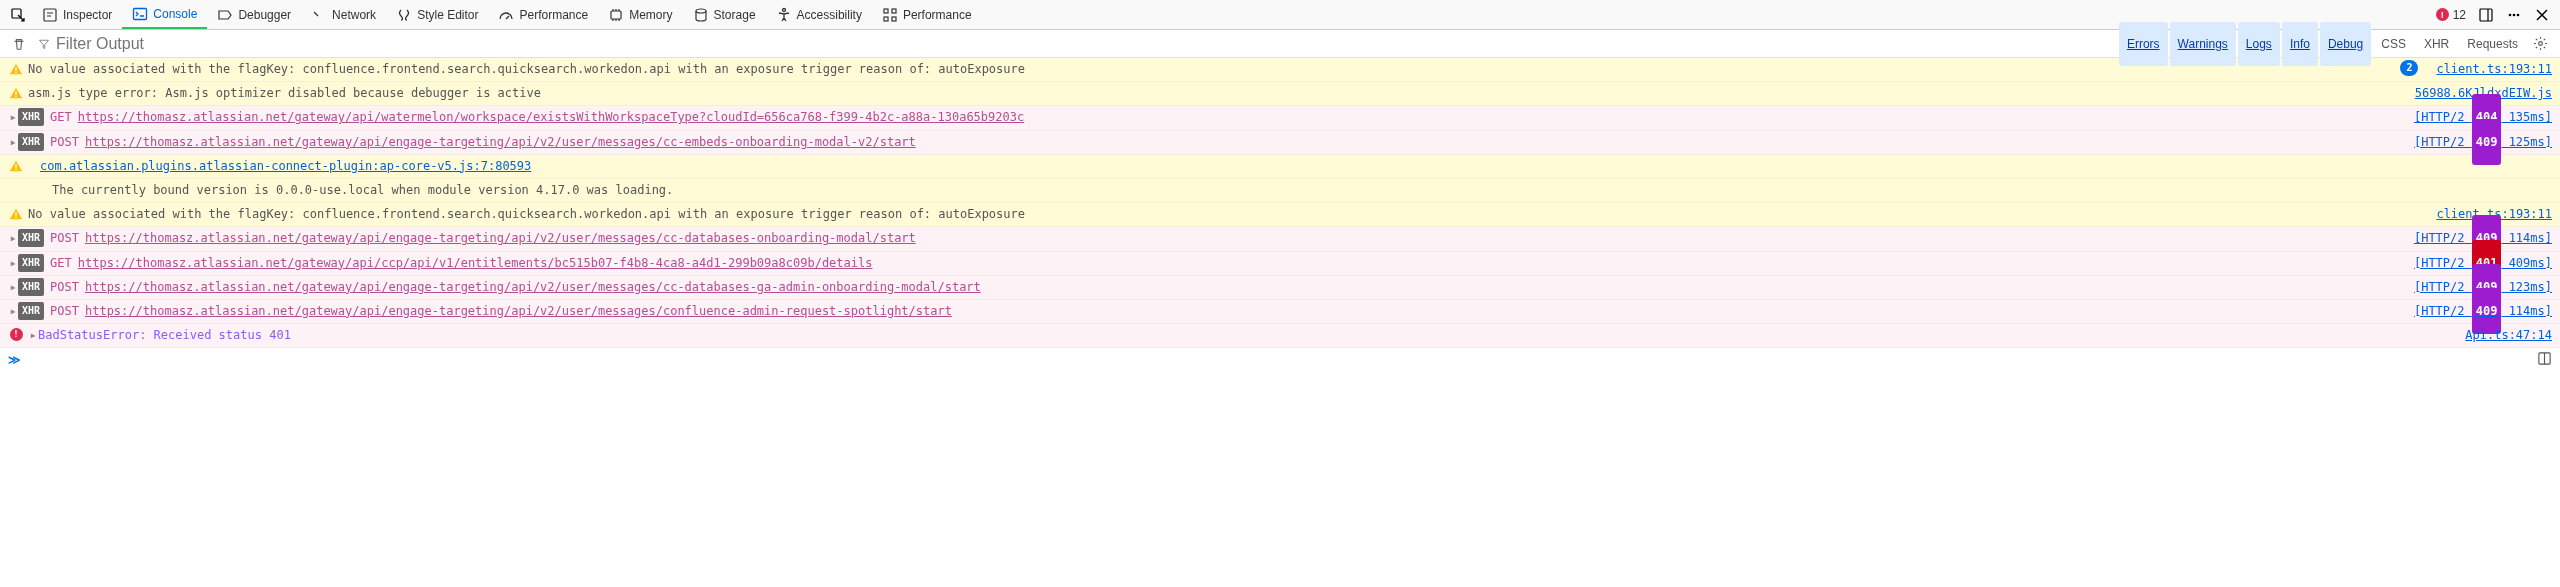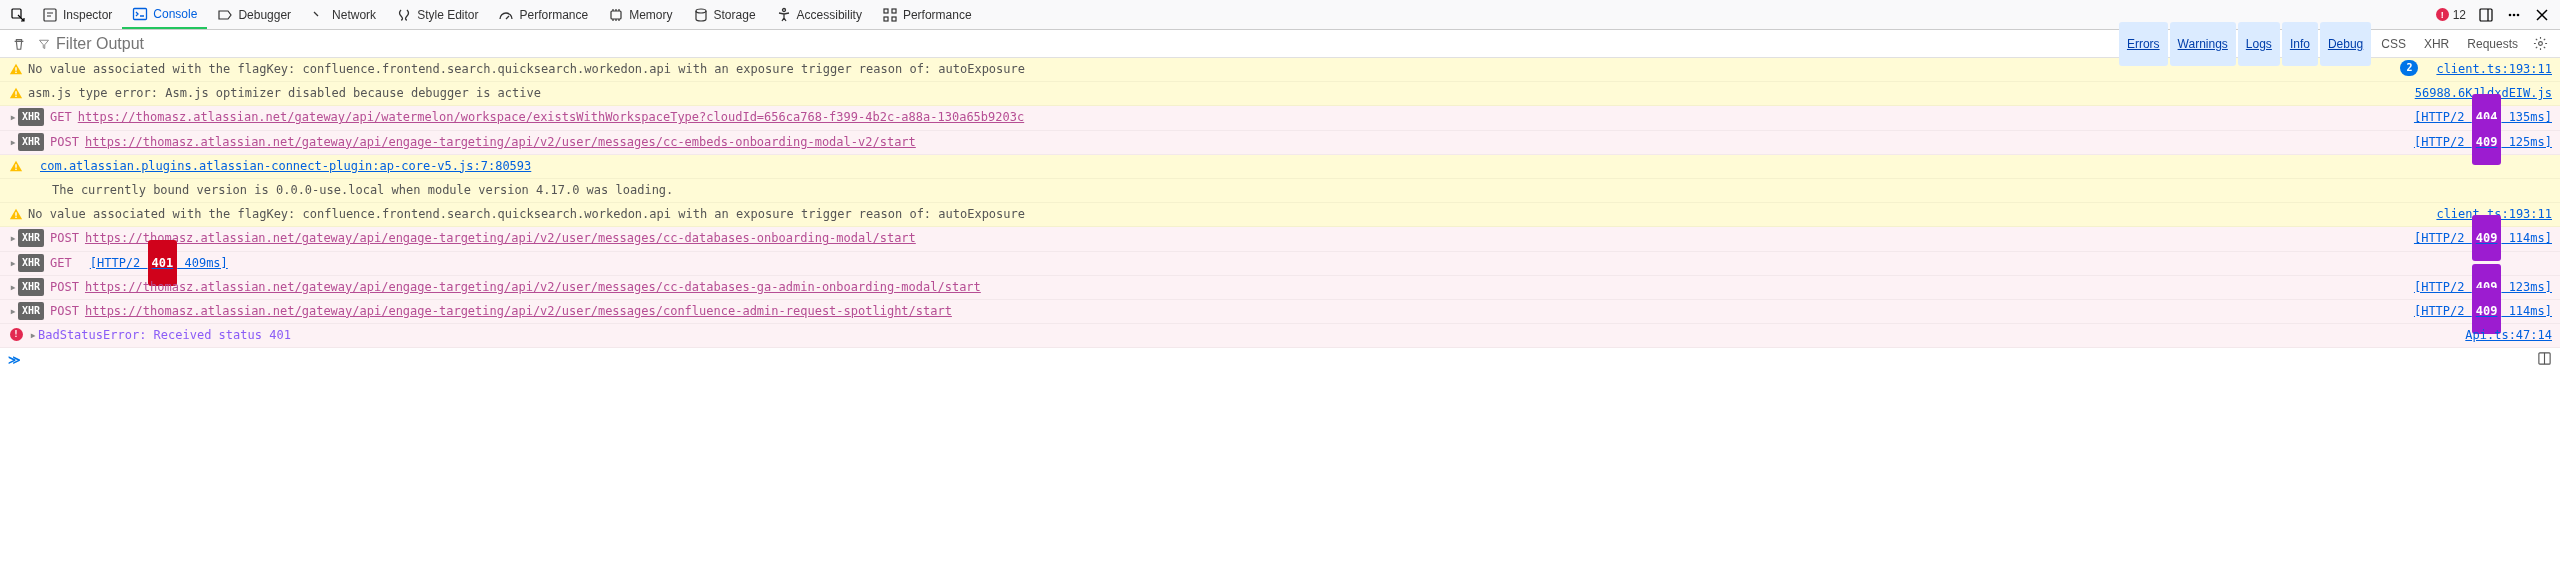--- a/index.html
+++ b/index.html
@@ -239,20 +239,21 @@
       <span class="caret">▸</span>
       <span class="xhr-badge">XHR</span>
       <span class="method-post">POST</span>
       <a class="url-link row-content">https://thomasz.atlassian.net/gateway/api/engage-targeting/api/v2/user/messages/cc-databases-onboarding-modal/start</a>
       <a class="row-right http-status">[HTTP/2 <span class="status-badge">409</span>  114ms]</a>
     </div>
     <div class="row row-err">
       <span class="caret">▸</span>
       <span class="xhr-badge">XHR</span>
       <span class="method-get">GET</span>
+      <a class="url-link row-content">https://thomasz.atlassian.net/gateway/api/ccp/api/v1/entitlements/bc515b07-f4b8-4ca8-a4d1-299b09a8c09b/details</a>
       <a class="row-right http-status">[HTTP/2 <span class="status-badge s401">401</span>  409ms]</a>
     </div>
     <div class="row row-err">
       <span class="caret">▸</span>
       <span class="xhr-badge">XHR</span>
       <span class="method-post">POST</span>
       <a class="url-link row-content">https://thomasz.atlassian.net/gateway/api/engage-targeting/api/v2/user/messages/cc-databases-ga-admin-onboarding-modal/start</a>
       <a class="row-right http-status">[HTTP/2 <span class="status-badge">409</span>  123ms]</a>
     </div>
     <div class="row row-err">

